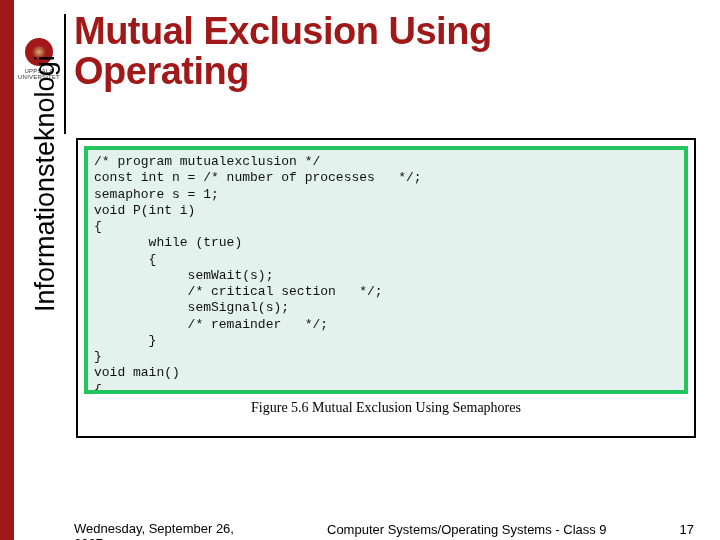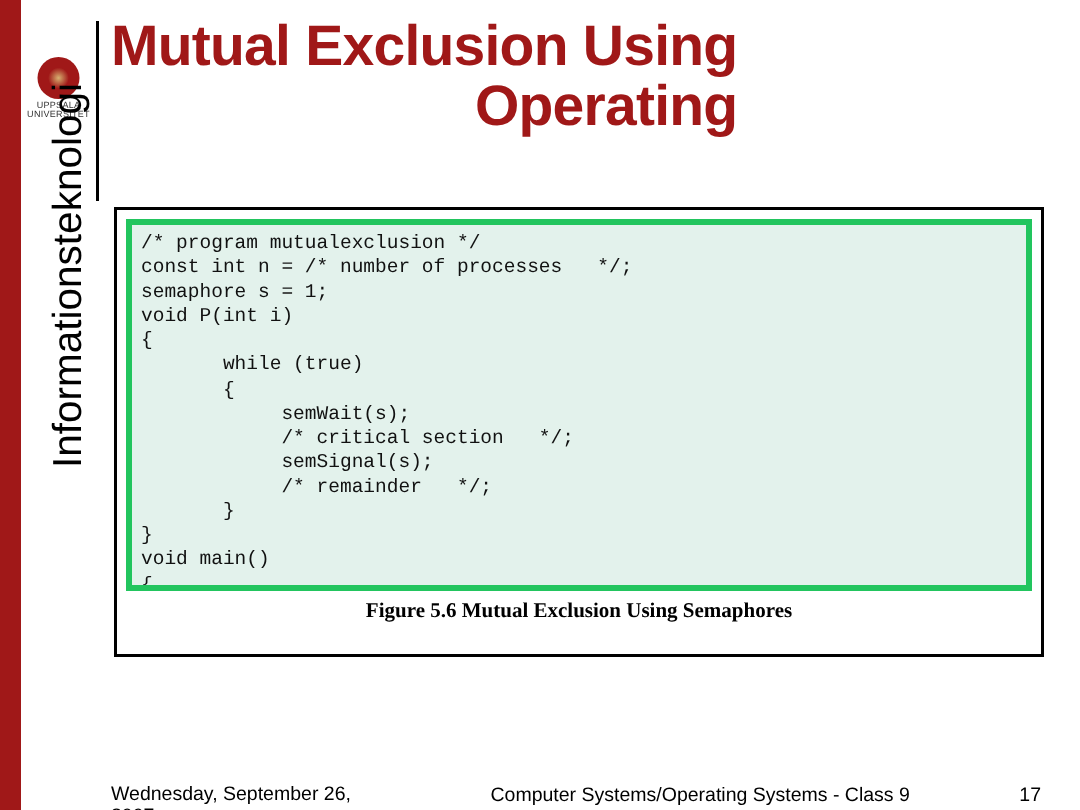--- a/index.html
+++ b/index.html
@@ -59,21 +59,20 @@
   }
   .title {
     position: absolute;
     left: 74px;
     top: 12px;
     font-size: 38px;
     font-weight: bold;
     color: #a01818;
     line-height: 1.05;
     letter-spacing: -0.5px;
-    text-align: right;
   }
   .vtext {
     position: absolute;
     left: 30px;
     top: 312px;
     transform: rotate(-90deg);
     transform-origin: left top;
     font-size: 27px;
     color: #000;
     font-family: Arial, sans-serif;
@@ -98,21 +97,21 @@
     line-height: 1.25;
     color: #111;
     white-space: pre;
     height: 248px;
     overflow: hidden;
     box-sizing: border-box;
     -webkit-font-smoothing: none;
   }
   .caption {
     font-family: Georgia, "Times New Roman", serif;
-    font-weight: bold;
+    font-weight: normal;
     font-size: 14px;
     text-align: center;
     margin-top: 6px;
     color: #000;
     -webkit-font-smoothing: none;
   }
   .footer {
     position: absolute;
     left: 74px;
     bottom: 18px;

